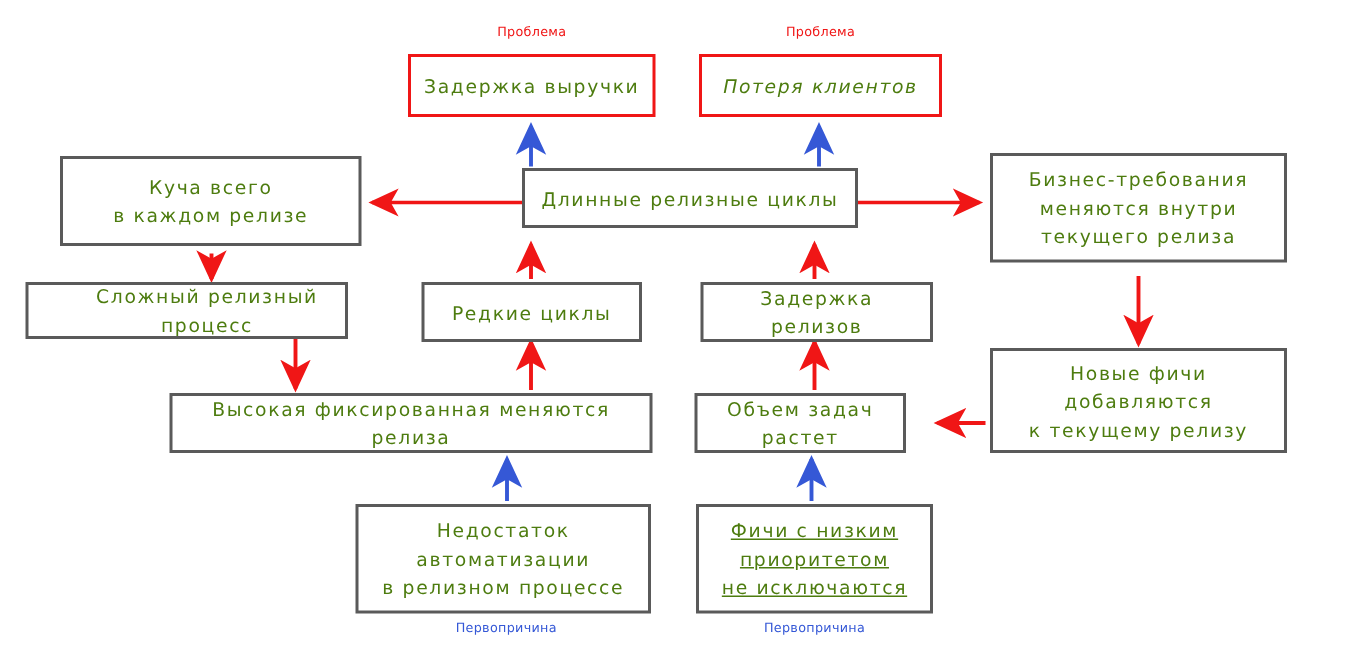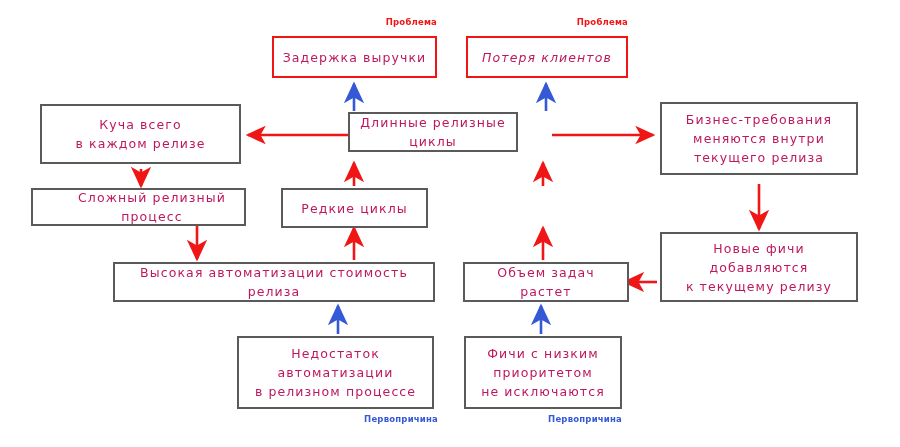--- a/index.html
+++ b/index.html
@@ -17,42 +17,42 @@
     overflow: hidden;
   }
   .node {
     position: absolute;
     box-sizing: border-box;
     display: flex;
     align-items: center;
     justify-content: center;
     text-align: center;
     background: #ffffff;
-    color: #be185d;
+    color: #4d7c0f;
     font-size: 12.5px;
     letter-spacing: 1.1px;
     line-height: 19px;
     z-index: 3;
   }
   .node.gray {
     border: 2px solid #5a5a5a;
   }
   .node.red {
     border: 2.5px solid #f01616;
   }
   .node .txt {
     white-space: pre-line;
     padding: 0 6px;
   }
   .tag {
     position: absolute;
     font-size: 8.5px;
-    font-weight: bold;
+    font-weight: normal;
     letter-spacing: 0.2px;
-    text-align: right;
+    text-align: center;
     z-index: 4;
   }
   .tag.problem { color: #f01616; }
   .tag.rootcause { color: #3558d6; }
   svg.edges {
     position: absolute;
     left: 0;
     top: 0;
     width: 900px;
     height: 447px;
@@ -135,59 +135,62 @@
   <div class="tag problem" style="left:272px; top:17px; width:165px;">Проблема</div>
   <div class="tag problem" style="left:466px; top:17px; width:162px;">Проблема</div>
 
   <div class="node red" style="left:272px; top:36px; width:165px; height:42px;">
     <span class="txt">Задержка выручки</span>
   </div>
   <div class="node red" style="left:466px; top:36px; width:162px; height:42px;font-style:italic;">
     <span class="txt">Потеря клиентов</span>
   </div>
 
-  <div class="node gray" style="left:348px; top:112px; width:170px; height:40px;justify-content:flex-end;">
+  <div class="node gray" style="left:348px; top:112px; width:224px; height:40px;">
     <span class="txt">Длинные релизные циклы</span>
   </div>
 
   <div class="node gray" style="left:40px; top:104px; width:201px; height:60px;">
     <span class="txt">Куча всего
 в каждом релизе</span>
   </div>
-  <div class="node gray" style="left:31px; top:188px; width:215px; height:38px;padding-left:27px;">
+  <div class="node gray" style="left:17px; top:188px; width:215px; height:38px;padding-left:27px;">
     <span class="txt">Сложный релизный процесс</span>
   </div>
   <div class="node gray" style="left:113px; top:262px; width:322px; height:40px;">
-    <span class="txt">Высокая автоматизации стоимость релиза</span>
+    <span class="txt">Высокая фиксированная меняются релиза</span>
   </div>
 
   <div class="node gray" style="left:281px; top:188px; width:147px; height:40px;">
     <span class="txt">Редкие циклы</span>
   </div>
-  <div class="node gray" style="left:463px; top:262px; width:166px; height:40px;">
+  <div class="node gray" style="left:467px; top:188px; width:155px; height:40px;">
+    <span class="txt">Задержка релизов</span>
+  </div>
+  <div class="node gray" style="left:463px; top:262px; width:141px; height:40px;">
     <span class="txt">Объем задач растет</span>
   </div>
 
   <div class="node gray" style="left:660px; top:102px; width:198px; height:73px;justify-content:center;">
     <span class="txt">Бизнес-требования
 меняются внутри
 текущего релиза</span>
   </div>
   <div class="node gray" style="left:660px; top:232px; width:198px; height:70px;justify-content:center;">
     <span class="txt">Новые фичи
 добавляются
 к текущему релизу</span>
   </div>
 
   <div class="node gray" style="left:237px; top:336px; width:197px; height:73px;">
     <span class="txt">Недостаток
 автоматизации
 в релизном процессе</span>
   </div>
-  <div class="node gray" style="left:464px; top:336px; width:158px; height:73px;">
+  <div class="node gray" style="left:464px; top:336px; width:158px; height:73px;text-decoration:underline;">
     <span class="txt">Фичи с низким
 приоритетом
 не исключаются</span>
   </div>
 
   <div class="tag rootcause" style="left:237px; top:414px; width:201px;">Первопричина</div>
   <div class="tag rootcause" style="left:464px; top:414px; width:158px;">Первопричина</div>
 
 </div>
 

